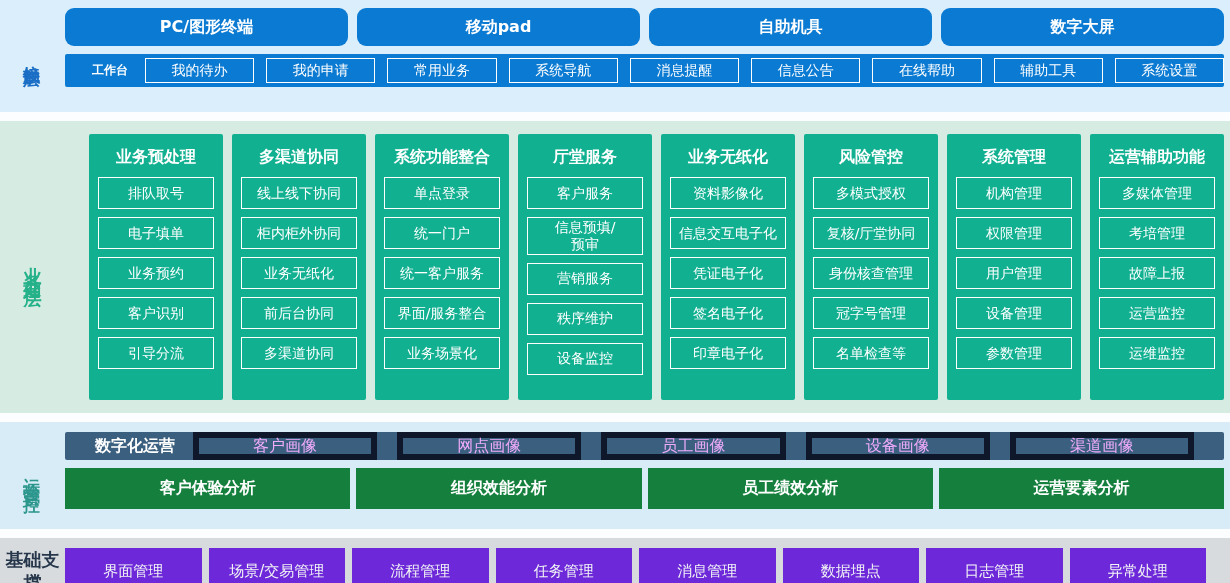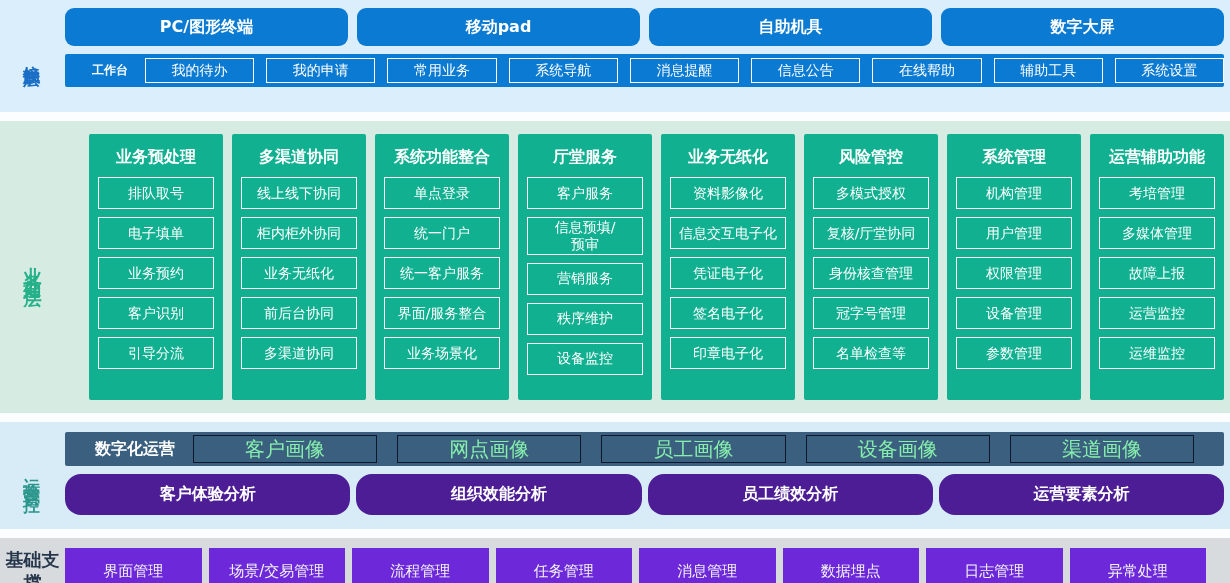--- a/index.html
+++ b/index.html
@@ -59,33 +59,33 @@
     color: #fff; font-size: 14px; line-height: 1.2; text-align: center;
     display: flex; align-items: center; justify-content: center;
     white-space: pre-line;
   }
 
   
   #sec-operation { height: 107px; background: #d7ecf7; }
   .operation-label { color: #2b968c; font-size: 17px; }
   #sec-operation .band-body { padding-top: 10px; }
   .dig-bar {
-    height: 34px; background: #3b5f7f; border-radius: 2px;
+    height: 28px; background: #3b5f7f; border-radius: 2px;
     display: flex; align-items: center;
   }
   .dig-label { color: #fff; font-weight: bold; font-size: 16px; padding: 0 18px 0 30px; white-space: nowrap; }
   .dig-items { flex: 1; display: flex; gap: 20px; padding-right: 30px; }
   .dig-item {
-    flex: 1; height: 28px; border: 1px solid #0f172a;
-    color: #86efac; font-size: 20px;
+    flex: 1; height: 28px; border: 6px solid #0f172a;
+    color: #f0abfc; font-size: 16px;
     display: flex; align-items: center; justify-content: center; white-space: nowrap;
   }
   .ana-row { display: flex; gap: 6px; margin-top: 8px; height: 41px; }
   .ana-item {
-    flex: 1; background: #4c1d95; border-radius: 16px;
+    flex: 1; background: #15803d; border-radius: 0;
     color: #fff; font-weight: bold; font-size: 16px;
     display: flex; align-items: center; justify-content: center;
   }
 
   
   #sec-foundation { height: 67px; background: #d8dbde; }
   .found-label {
     color: #27374b; font-size: 18px; line-height: 1.25;
     width: 42px; text-align: center; word-break: break-all;
   }
@@ -188,31 +188,31 @@
             <div class="biz-item">复核/厅堂协同</div>
             <div class="biz-item">身份核查管理</div>
             <div class="biz-item">冠字号管理</div>
             <div class="biz-item">名单检查等</div>
           </div>
         </div>
         <div class="biz-col">
           <div class="biz-col-title">系统管理</div>
           <div class="biz-col-items">
             <div class="biz-item">机构管理</div>
+            <div class="biz-item">权限管理</div>
             <div class="biz-item">用户管理</div>
-            <div class="biz-item">权限管理</div>
             <div class="biz-item">设备管理</div>
             <div class="biz-item">参数管理</div>
           </div>
         </div>
         <div class="biz-col">
           <div class="biz-col-title">运营辅助功能</div>
           <div class="biz-col-items">
+            <div class="biz-item">多媒体管理</div>
             <div class="biz-item">考培管理</div>
-            <div class="biz-item">多媒体管理</div>
             <div class="biz-item">故障上报</div>
             <div class="biz-item">运营监控</div>
             <div class="biz-item">运维监控</div>
           </div>
         </div>
       </div>
   </section>
 
   <section class="band" id="sec-operation">
     <div class="band-label v-label operation-label">运营管控</div>

